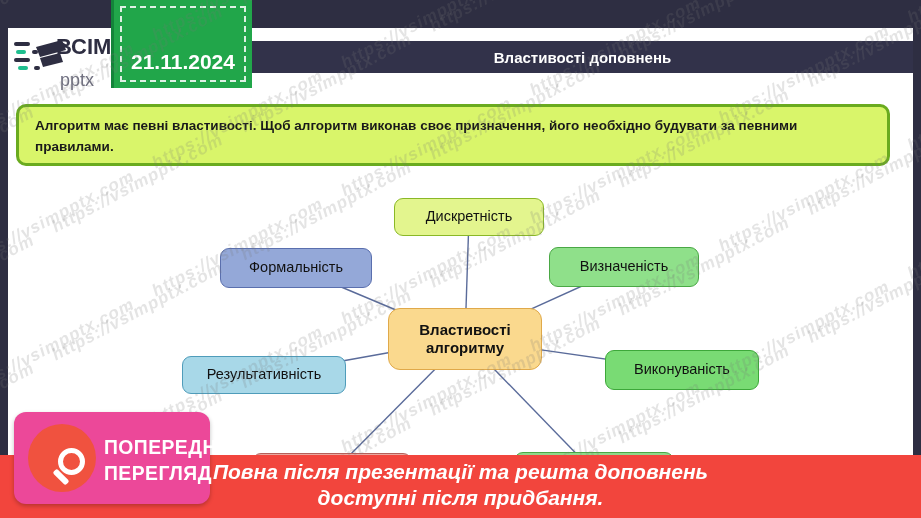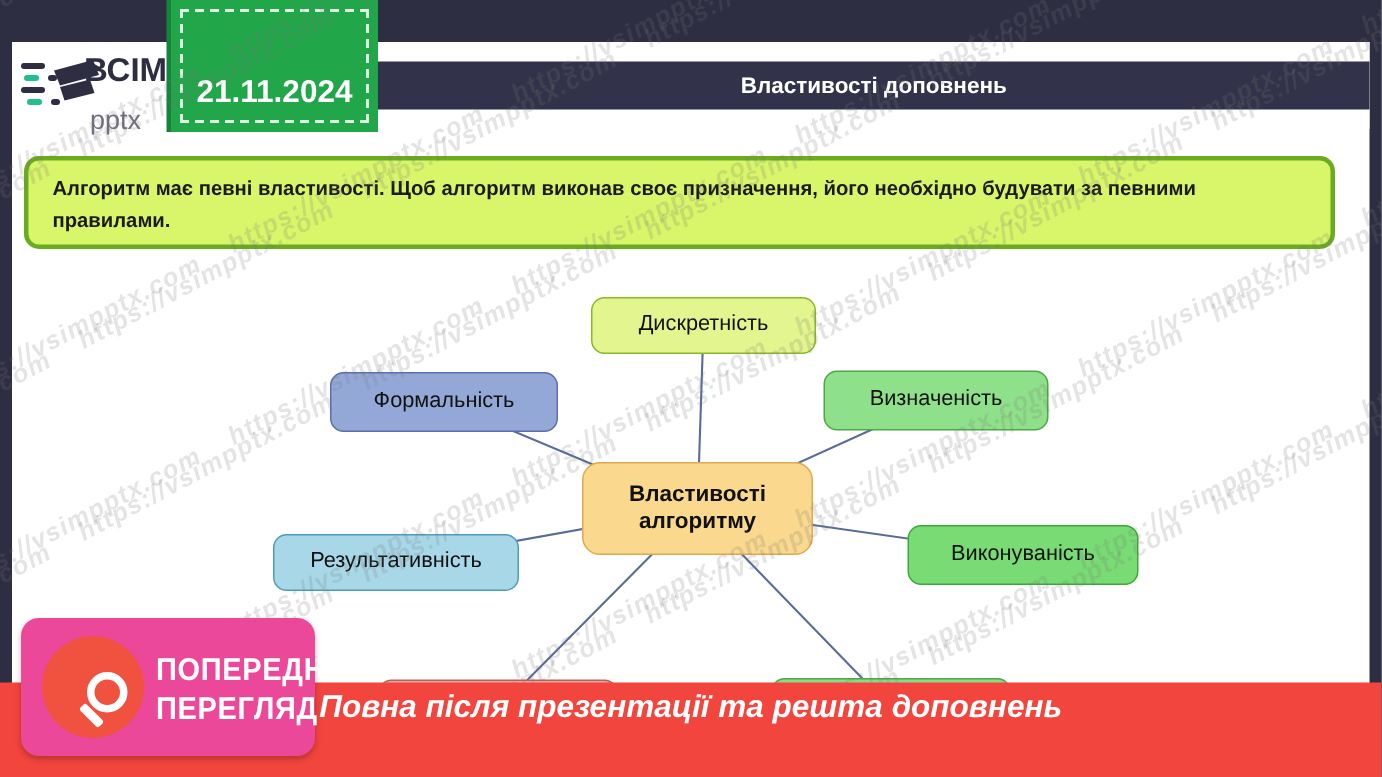--- a/index.html
+++ b/index.html
@@ -298,20 +298,21 @@
       <div class="mag-ring"></div>
       <div class="mag-handle"></div>
     </div>
     <div class="pv-l1">ПОПЕРЕДНІЙ</div>
     <div class="pv-l2">ПЕРЕГЛЯД</div>
   </div>
 
   <div class="red-bar">
     <div class="inner">
       <span>Повна після презентації та решта доповнень</span>
+      <span class="l2">доступні після придбання.</span>
     </div>
   </div>
 
   <div class="watermark" id="watermark">
       <div class="wm-row" style="top: 0px; left: -40px;">https://vsimpptx.com&nbsp;&nbsp;&nbsp;&nbsp;https://vsimpptx.com&nbsp;&nbsp;&nbsp;&nbsp;https://vsimpptx.com&nbsp;&nbsp;&nbsp;&nbsp;https://vsimpptx.com&nbsp;&nbsp;&nbsp;&nbsp;https://vsimpptx.com&nbsp;&nbsp;&nbsp;&nbsp;https://vsimpptx.com&nbsp;&nbsp;&nbsp;&nbsp;https://vsimpptx.com&nbsp;&nbsp;&nbsp;&nbsp;</div>
       <div class="wm-row" style="top: 64px; left: -140px;">https://vsimpptx.com&nbsp;&nbsp;&nbsp;&nbsp;https://vsimpptx.com&nbsp;&nbsp;&nbsp;&nbsp;https://vsimpptx.com&nbsp;&nbsp;&nbsp;&nbsp;https://vsimpptx.com&nbsp;&nbsp;&nbsp;&nbsp;https://vsimpptx.com&nbsp;&nbsp;&nbsp;&nbsp;https://vsimpptx.com&nbsp;&nbsp;&nbsp;&nbsp;https://vsimpptx.com&nbsp;&nbsp;&nbsp;&nbsp;</div>
       <div class="wm-row" style="top: 128px; left: -40px;">https://vsimpptx.com&nbsp;&nbsp;&nbsp;&nbsp;https://vsimpptx.com&nbsp;&nbsp;&nbsp;&nbsp;https://vsimpptx.com&nbsp;&nbsp;&nbsp;&nbsp;https://vsimpptx.com&nbsp;&nbsp;&nbsp;&nbsp;https://vsimpptx.com&nbsp;&nbsp;&nbsp;&nbsp;https://vsimpptx.com&nbsp;&nbsp;&nbsp;&nbsp;https://vsimpptx.com&nbsp;&nbsp;&nbsp;&nbsp;</div>
       <div class="wm-row" style="top: 192px; left: -140px;">https://vsimpptx.com&nbsp;&nbsp;&nbsp;&nbsp;https://vsimpptx.com&nbsp;&nbsp;&nbsp;&nbsp;https://vsimpptx.com&nbsp;&nbsp;&nbsp;&nbsp;https://vsimpptx.com&nbsp;&nbsp;&nbsp;&nbsp;https://vsimpptx.com&nbsp;&nbsp;&nbsp;&nbsp;https://vsimpptx.com&nbsp;&nbsp;&nbsp;&nbsp;https://vsimpptx.com&nbsp;&nbsp;&nbsp;&nbsp;</div>
       <div class="wm-row" style="top: 256px; left: -40px;">https://vsimpptx.com&nbsp;&nbsp;&nbsp;&nbsp;https://vsimpptx.com&nbsp;&nbsp;&nbsp;&nbsp;https://vsimpptx.com&nbsp;&nbsp;&nbsp;&nbsp;https://vsimpptx.com&nbsp;&nbsp;&nbsp;&nbsp;https://vsimpptx.com&nbsp;&nbsp;&nbsp;&nbsp;https://vsimpptx.com&nbsp;&nbsp;&nbsp;&nbsp;https://vsimpptx.com&nbsp;&nbsp;&nbsp;&nbsp;</div>
       <div class="wm-row" style="top: 320px; left: -140px;">https://vsimpptx.com&nbsp;&nbsp;&nbsp;&nbsp;https://vsimpptx.com&nbsp;&nbsp;&nbsp;&nbsp;https://vsimpptx.com&nbsp;&nbsp;&nbsp;&nbsp;https://vsimpptx.com&nbsp;&nbsp;&nbsp;&nbsp;https://vsimpptx.com&nbsp;&nbsp;&nbsp;&nbsp;https://vsimpptx.com&nbsp;&nbsp;&nbsp;&nbsp;https://vsimpptx.com&nbsp;&nbsp;&nbsp;&nbsp;</div>

